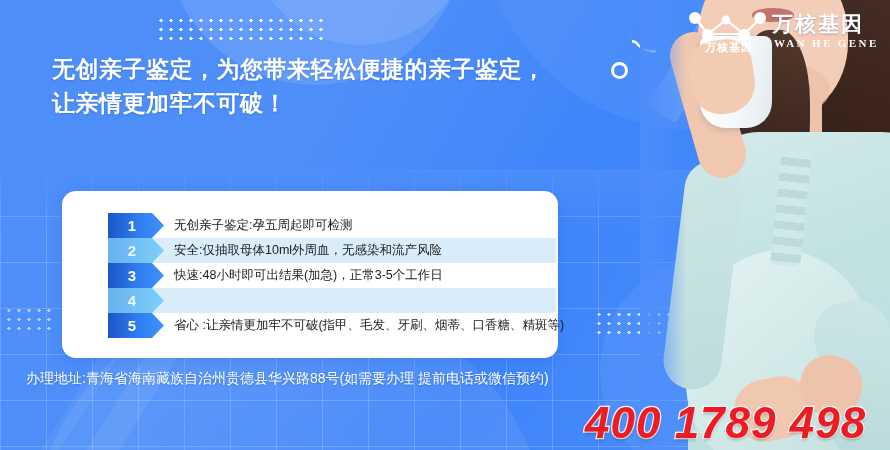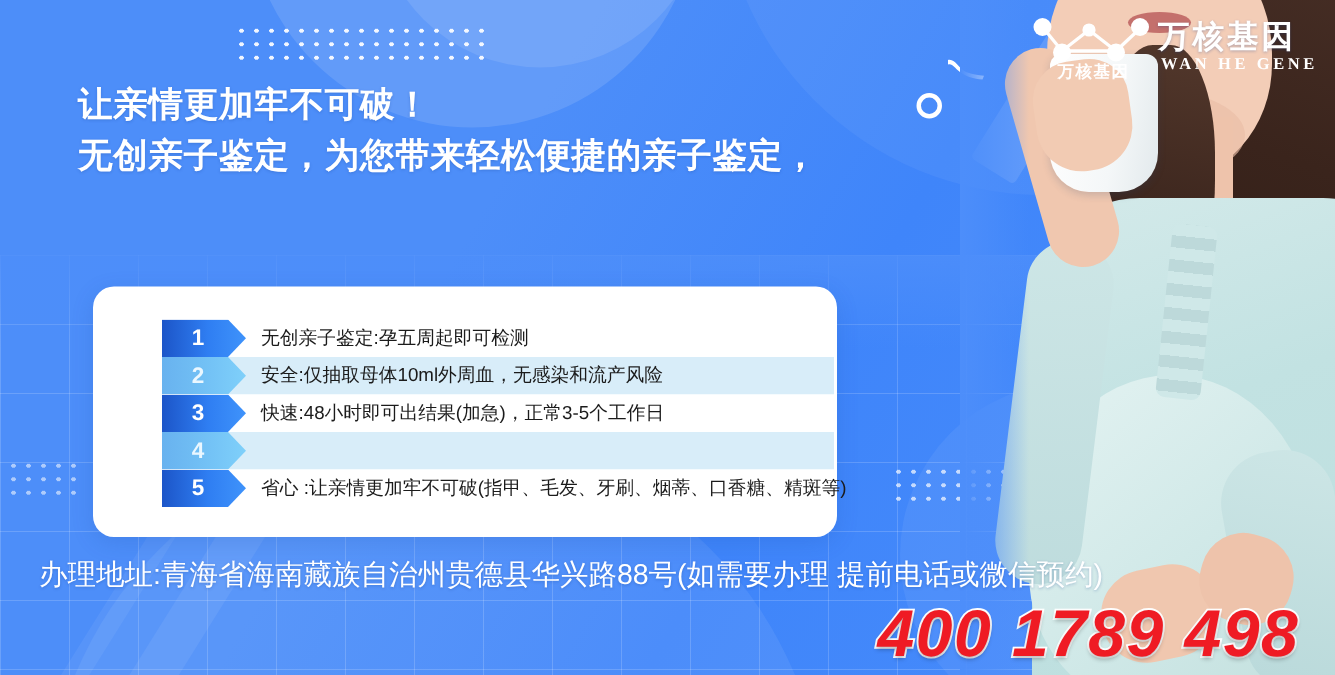--- a/index.html
+++ b/index.html
@@ -81,21 +81,21 @@
   .badge .tag{position:absolute;left:0;top:0;width:56px;height:25px;
     clip-path:polygon(0 0,44px 0,56px 50%,44px 100%,0 100%);}
   .badge.dark .tag{background:linear-gradient(90deg,#1c55c8 0%,#2f7ef2 55%,#3f93fb 100%);}
   .badge.light .tag{background:linear-gradient(90deg,#68b2ef 0%,#74c3f6 60%,#7fd0fa 100%);}
   .badge .num{position:relative;color:#fff;font-weight:bold;font-size:15px;
     left:-4px;top:0;}
   .badge.light .num{color:#eaf7ff;}
   .row .txt{margin-left:10px;color:#1b1b1b;font-size:12.5px;white-space:nowrap;}
 
   
-  .address{position:absolute;left:26px;top:370px;color:#fff;font-size:19px;
+  .address{position:absolute;left:26px;top:370px;color:#fff;font-size:14px;
     white-space:nowrap;text-shadow:0 1px 2px rgba(20,60,140,.3);}
 
   
   .hotline{position:absolute;left:585px;top:398px;font-size:44px;
     font-weight:bold;font-style:italic;color:#ef1b24;letter-spacing:1px;
     -webkit-text-stroke:2.5px #ffffff;paint-order:stroke fill;
     text-shadow:0 2px 3px rgba(0,0,0,.25);}
 
   
   .logo{position:absolute;left:686px;top:6px;width:200px;height:52px;}
@@ -220,22 +220,22 @@
         <circle cx="58" cy="27" r="6"></circle>
         <circle cx="74" cy="10" r="6"></circle>
       </g>
     </svg>
     <div class="logo-cn">万核基因</div>
     <div class="logo-name">万核基因</div>
     <div class="logo-sub">WAN HE GENE</div>
   </div>
 
   <div class="headline">
+    <div>无创亲子鉴定，为您带来轻松便捷的亲子鉴定，</div>
     <div>让亲情更加牢不可破！</div>
-    <div>无创亲子鉴定，为您带来轻松便捷的亲子鉴定，</div>
   </div>
 
   <div class="card"></div>
   <div class="rows">
     <div class="row plain">
       <div class="badge dark">
         <div class="tag"></div>
         <div class="num">1</div>
       </div>
       <div class="txt">无创亲子鉴定:孕五周起即可检测</div>

